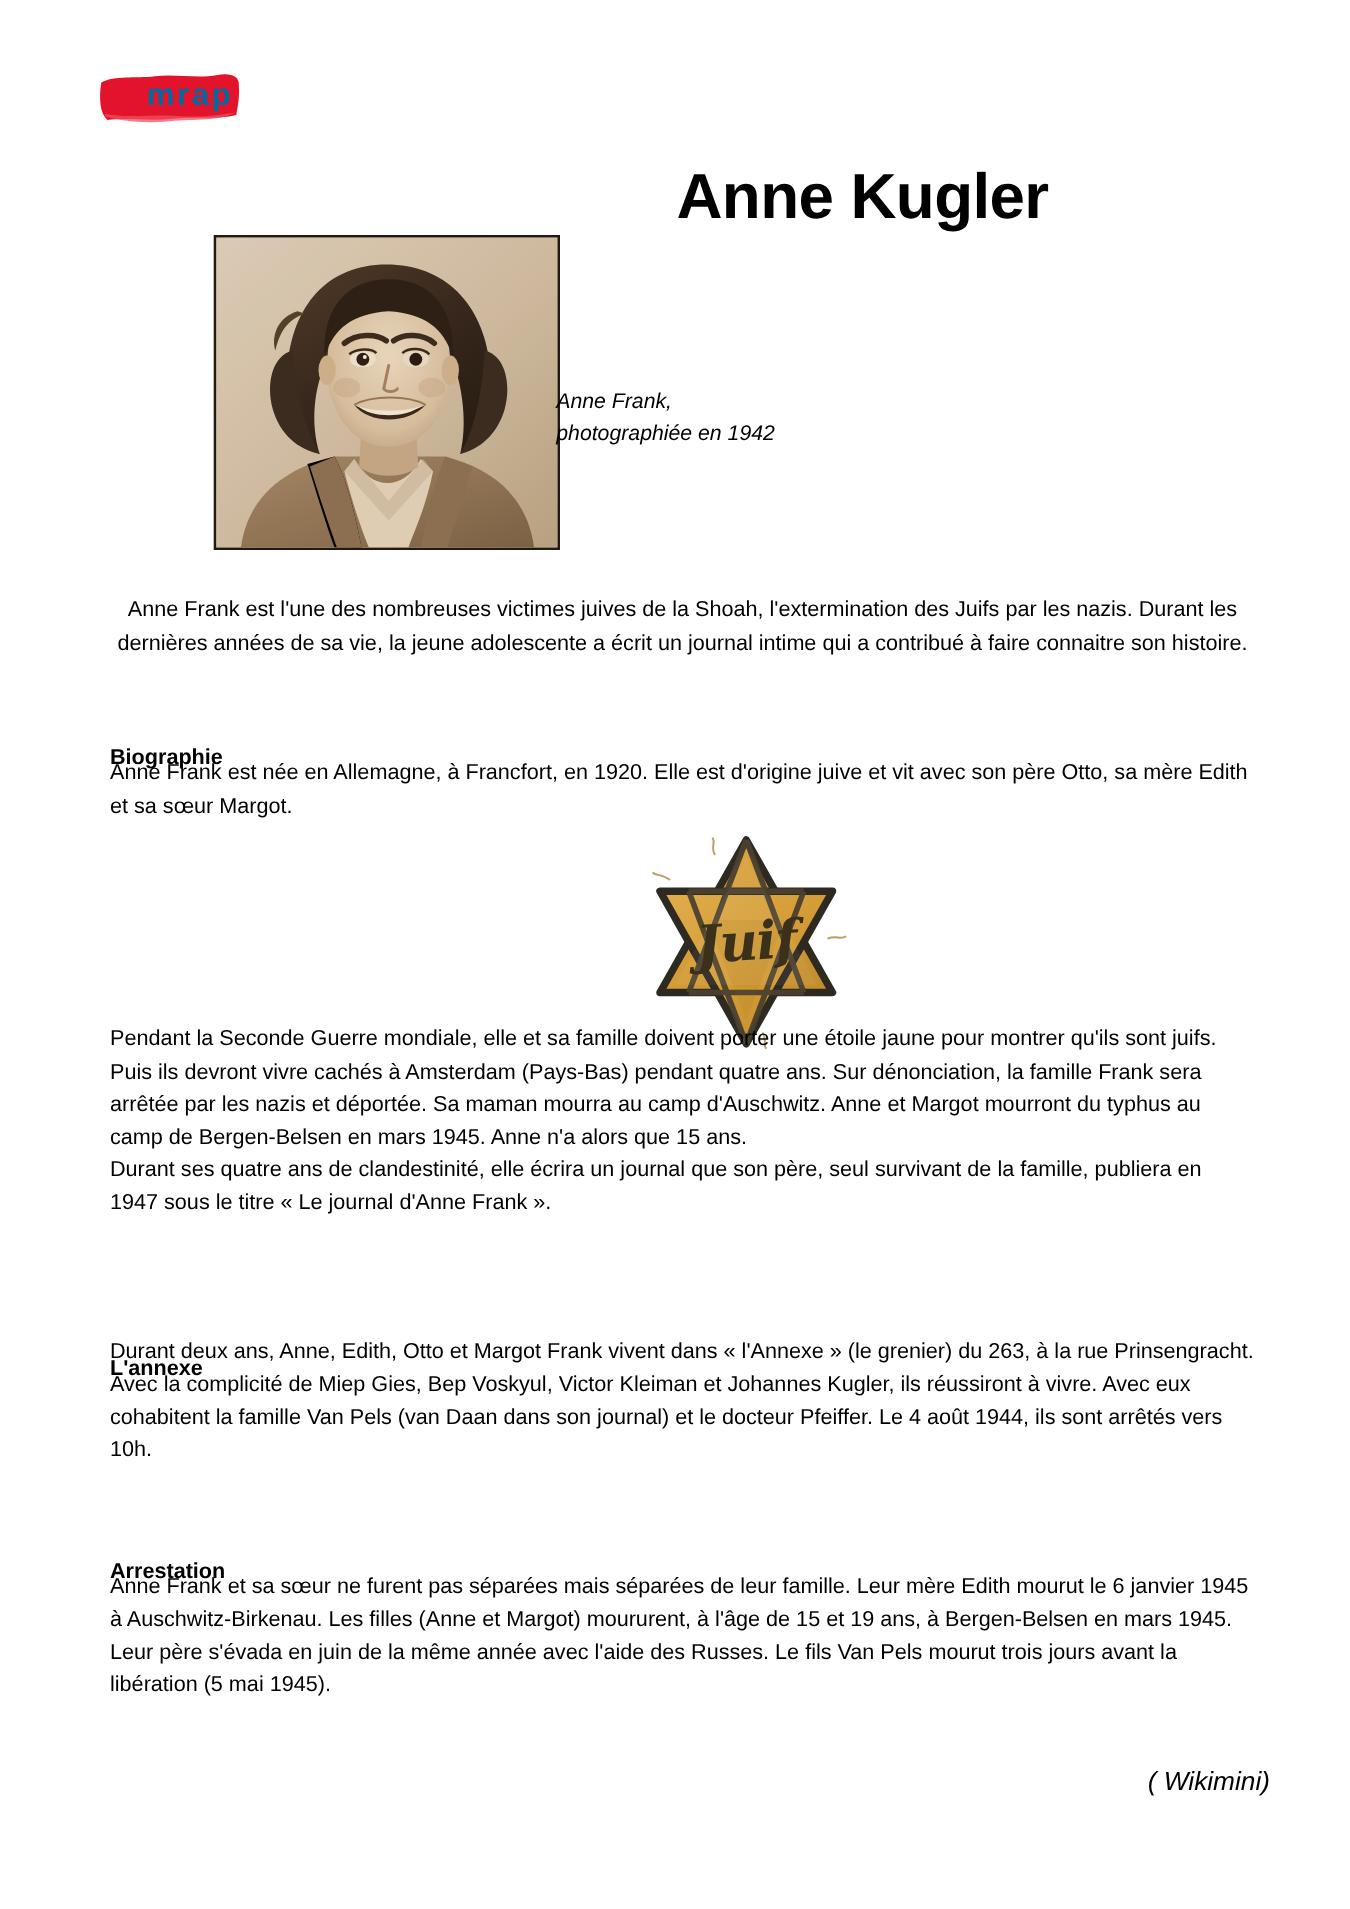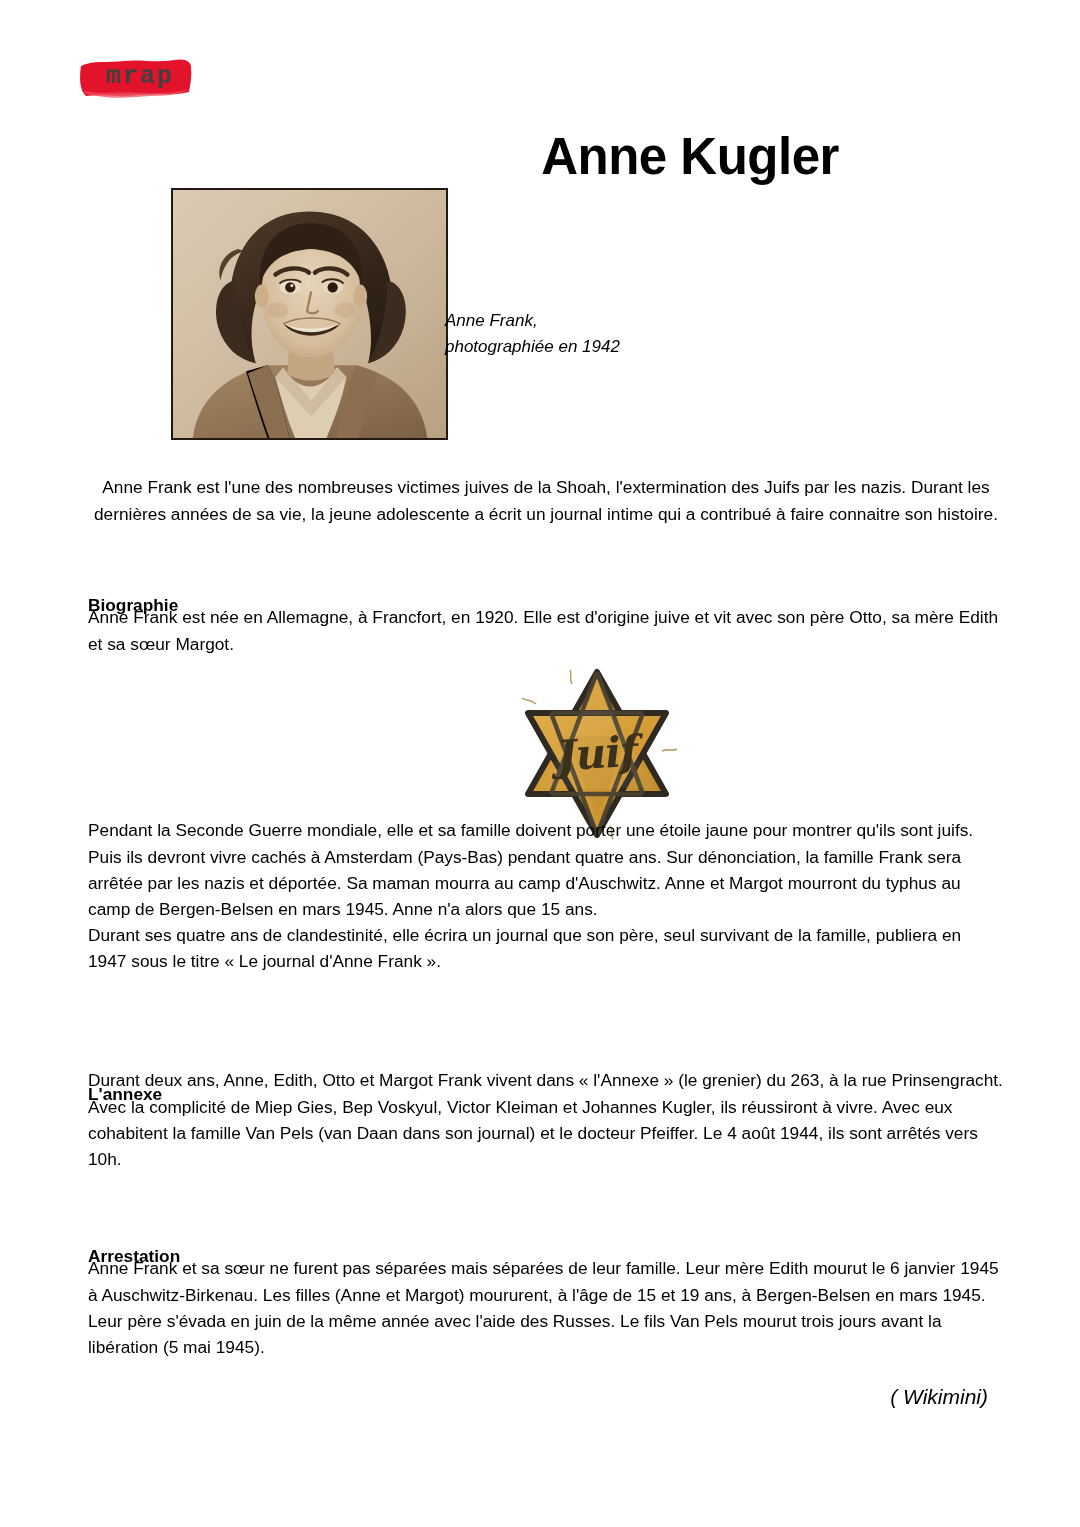--- a/index.html
+++ b/index.html
@@ -23,29 +23,29 @@
     top: 57px;
     width: 116px;
     height: 42px;
   }
   .logo-shape {
     position: absolute;
     inset: 0;
   }
   .logo-text {
     position: absolute;
-    left: 4px;
+    left: 16px;
     top: 0;
     width: 116px;
     height: 42px;
     display: flex;
     align-items: center;
     justify-content: center;
-    color: #404040;
-    font-family: Liberation Mono, monospace;
+    color: #0369a1;
+    font-family: Liberation Sans, sans-serif;
     font-weight: bold;
     font-size: 25px;
     letter-spacing: 2px;
     padding-bottom: 3px;
     box-sizing: border-box;
     user-select: none;
   }
 
   
   .page-title {
@@ -136,23 +136,23 @@
     color: #3b3019;
     transform: rotate(-4deg);
     letter-spacing: -1px;
     user-select: none;
   }
 
   
   .footer-credit {
     position: absolute;
     left: 0;
-    top: 1385px;
+    top: 1414px;
     width: 1080px;
-    padding-right: 92px;
+    padding-right: 64px;
     box-sizing: border-box;
     text-align: right;
     font-style: italic;
     font-size: 21px;
   }
 </style>
 </head>
 <body>
 
 <div class="logo">

